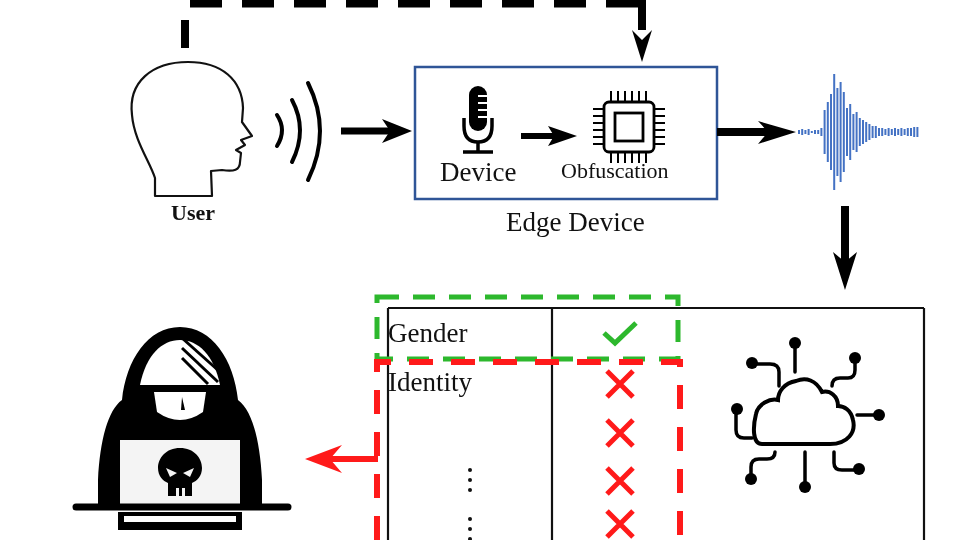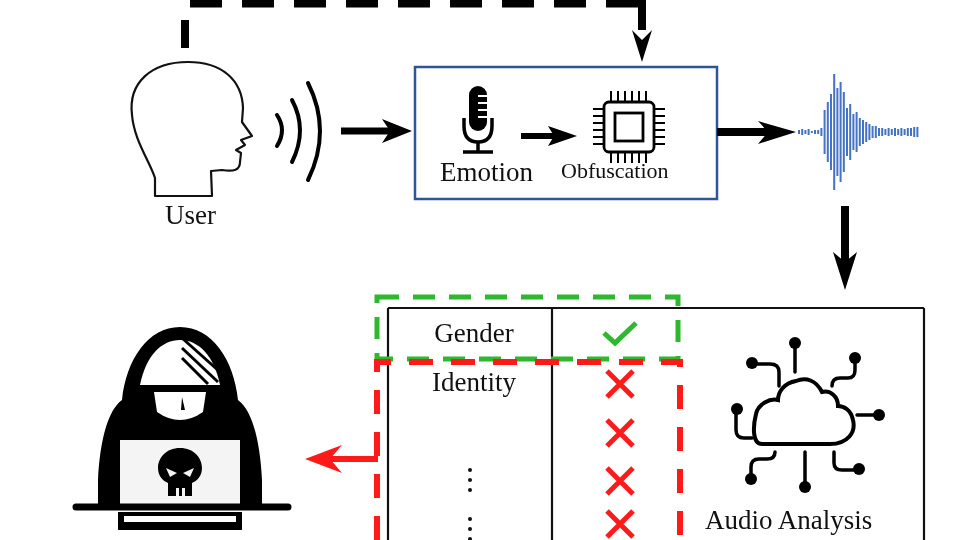--- a/index.html
+++ b/index.html
@@ -1,24 +1,24 @@
 <!DOCTYPE html>
 <html><head>
 <meta charset="utf-8">
 <style>
   html, body { margin: 0; padding: 0; background: #ffffff; }
   body { width: 960px; height: 540px; overflow: hidden; position: relative; font-family: "Liberation Serif", serif; }
   #stage { position: absolute; left: 0; top: 0; width: 960px; height: 540px; }
   .lbl { position: absolute; color: #111; font-family: "Liberation Serif", serif; white-space: nowrap; }
-  .lbl-user { left: 165px; top: 200px; font-size: 27px; }
+  .lbl-user { left: 171px; top: 200px; font-size: 22px; font-weight: bold; }
   .lbl-sensor { left: 440px; top: 157px; font-size: 27px; }
   .lbl-obf { left: 561px; top: 158px; font-size: 22px; }
   .lbl-edge { left: 506px; top: 207px; font-size: 27px; }
   .lbl-audio { left: 705px; top: 505px; font-size: 27px; }
-  .attr { position: absolute; left: 388px; width: 172px; text-align: center; font-size: 27px; color: #111; font-family: "Liberation Serif", serif; }
+  .attr { position: absolute; left: 388px; width: 172px; text-align: left; font-size: 27px; color: #111; font-family: "Liberation Serif", serif; }
   .vdots { position: absolute; width: 4px; }
   .vdots span { display: block; width: 4px; height: 4px; border-radius: 50%; background: #111; margin-bottom: 6px; }
 </style>
 </head>
 <body>
 
 <div id="stage">
 <svg width="960" height="540" viewBox="0 0 960 540" xmlns="http://www.w3.org/2000/svg" style="position:absolute;left:0;top:0">
   <defs>
     <marker id="ah" markerWidth="10" markerHeight="10" refX="8" refY="5" orient="auto" markerUnits="userSpaceOnUse">
@@ -207,23 +207,23 @@
     <path d="M166,468 L177,473 L170,477 Z M194,468 L183,473 L190,477 Z" fill="#f4f4f4"></path>
     <rect x="176" y="488" width="3" height="8" fill="#f4f4f4"></rect>
         <rect x="182" y="488" width="3" height="8" fill="#f4f4f4"></rect>
     <line x1="76" y1="507" x2="288" y2="507" stroke="#000" stroke-width="7" stroke-linecap="round"></line>
     <rect x="118" y="512" width="124" height="18" fill="#000"></rect>
     <rect x="124" y="516" width="112" height="6" fill="#fff"></rect>
   </g>
 </svg>
 
 <div class="lbl lbl-user">User</div>
-<div class="lbl lbl-sensor">Emotion</div>
+<div class="lbl lbl-sensor">Device</div>
 <div class="lbl lbl-obf">Obfuscation</div>
-<div class="lbl lbl-audio">Audio Analysis</div>
+<div class="lbl lbl-edge">Edge Device</div>
 
 <div class="attr" style="top:318px">Gender</div>
 <div class="attr" style="top:367px">Identity</div>
 <div class="vdots" style="left:468px;top:468px">
       <span></span>
       <span></span>
       <span></span>
     </div>
 <div class="vdots" style="left:468px;top:517px">
       <span></span>

